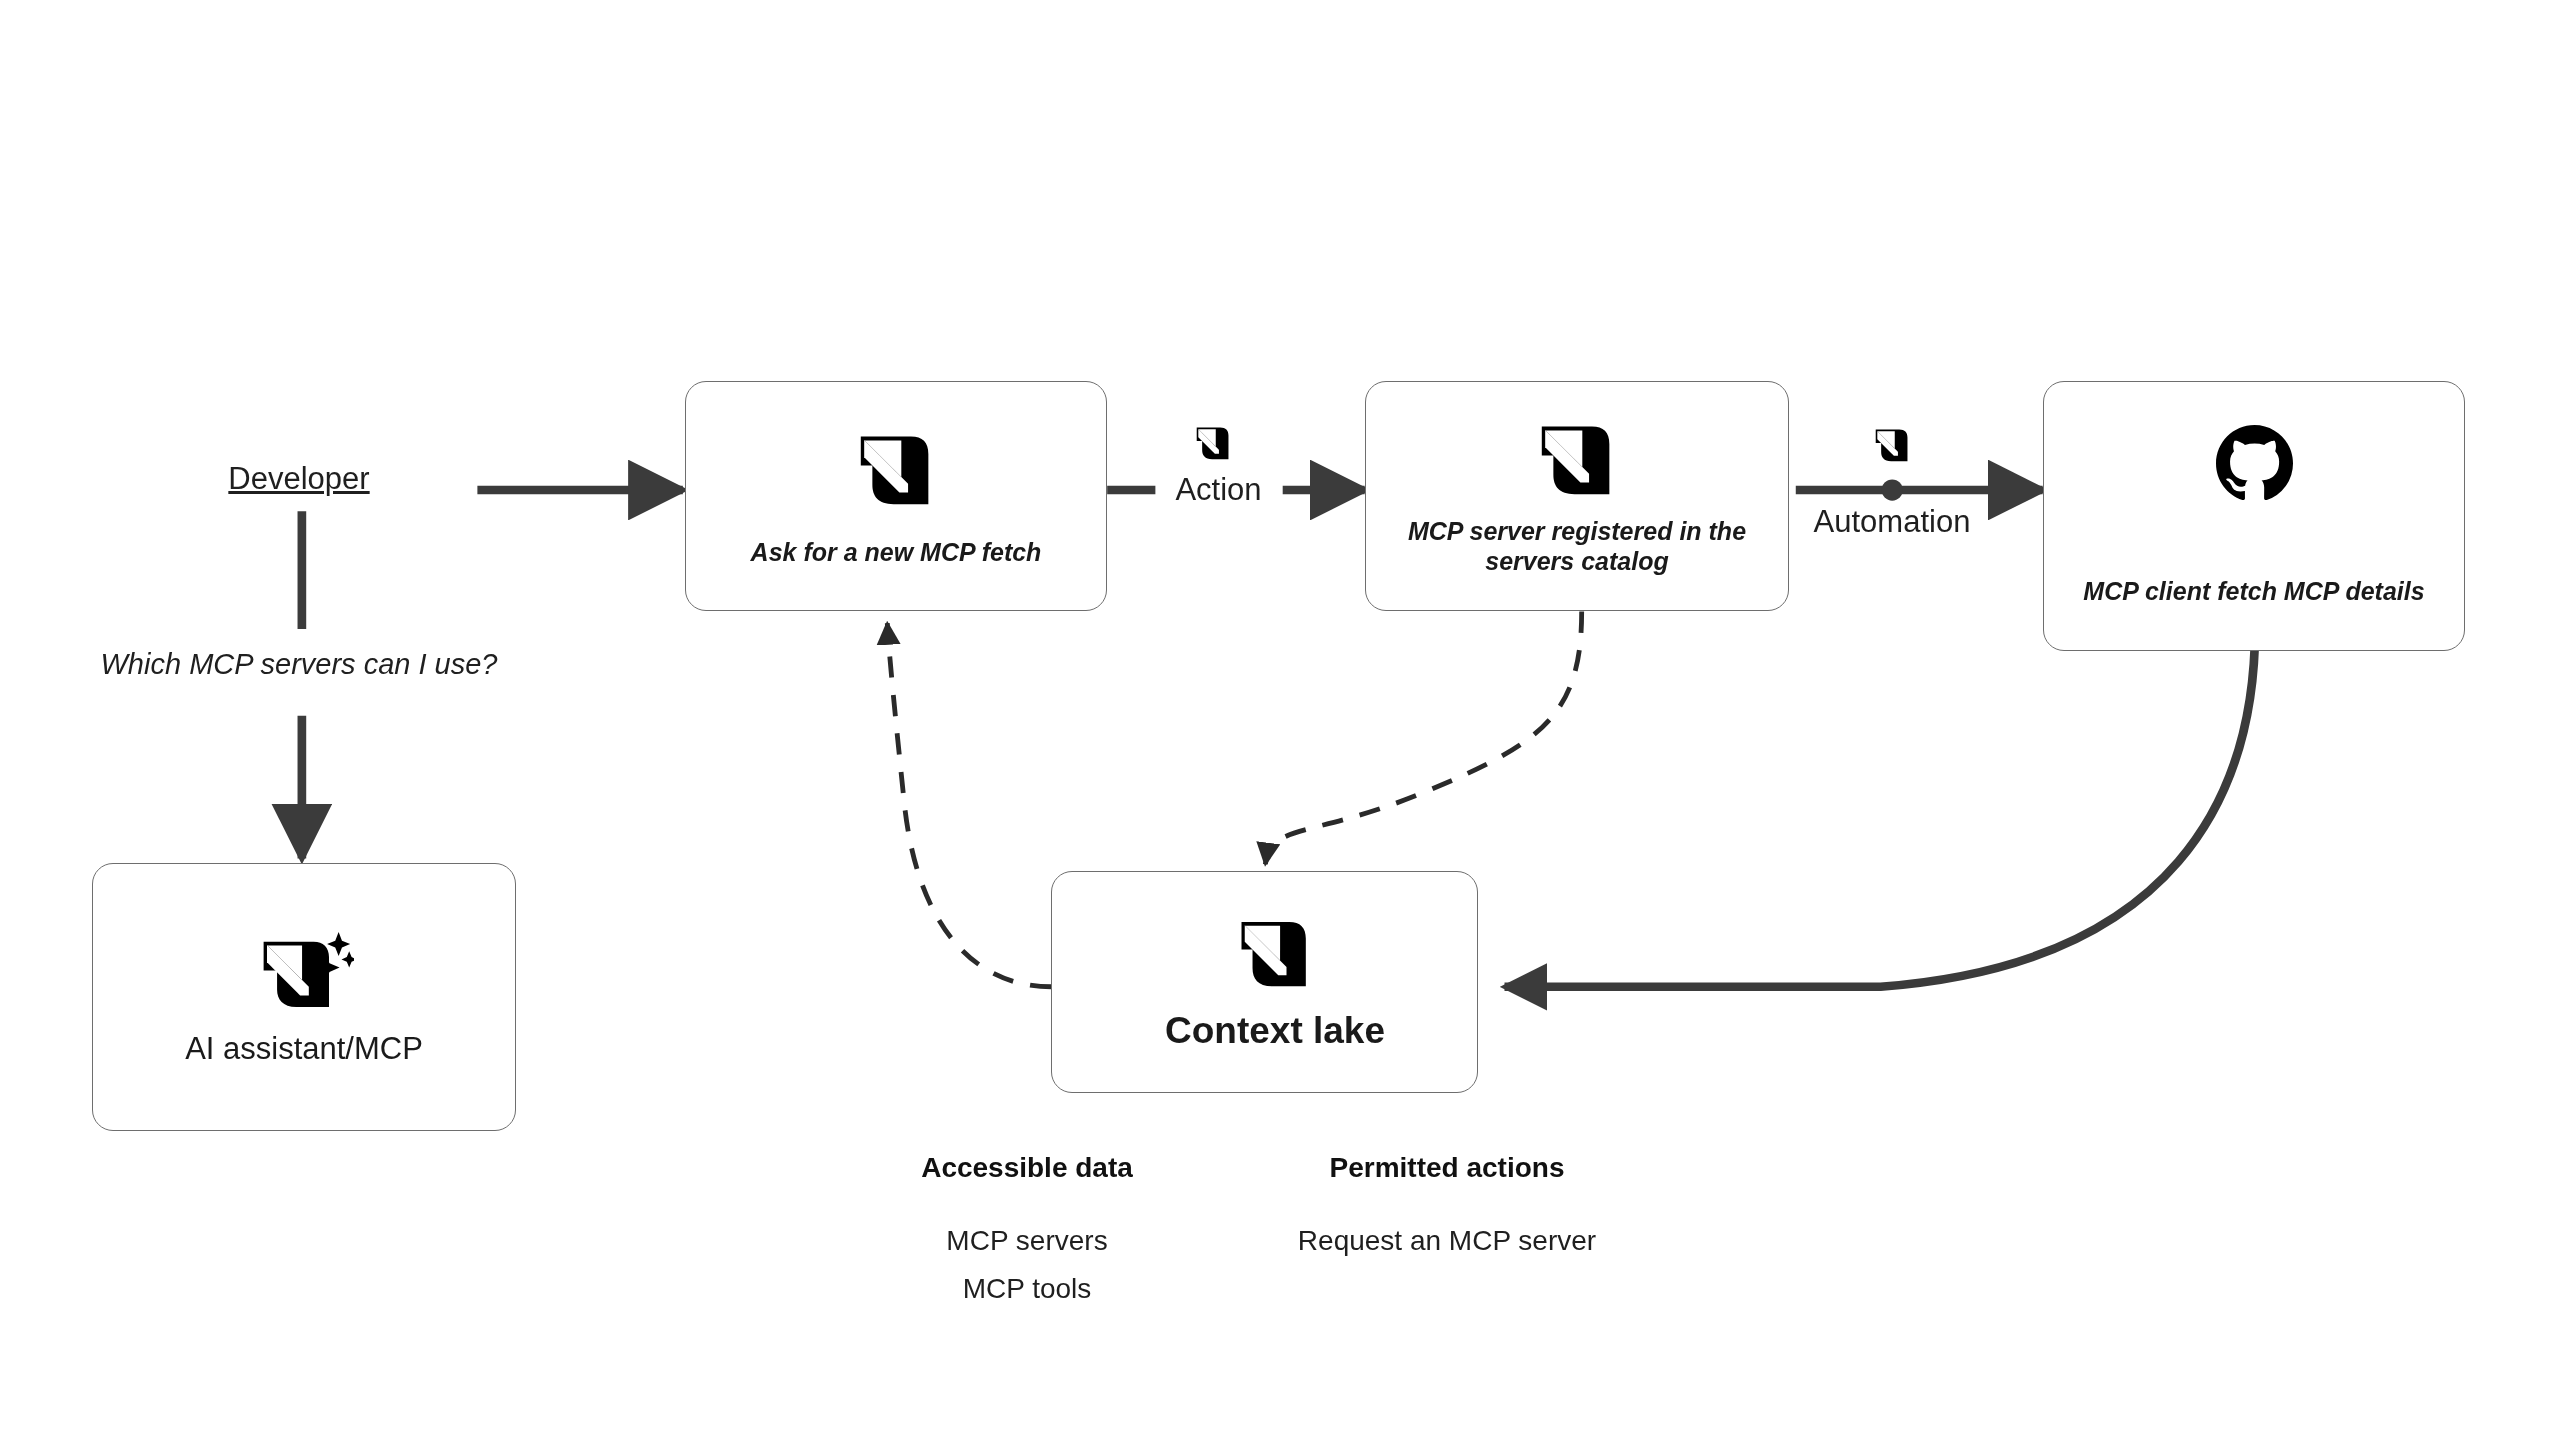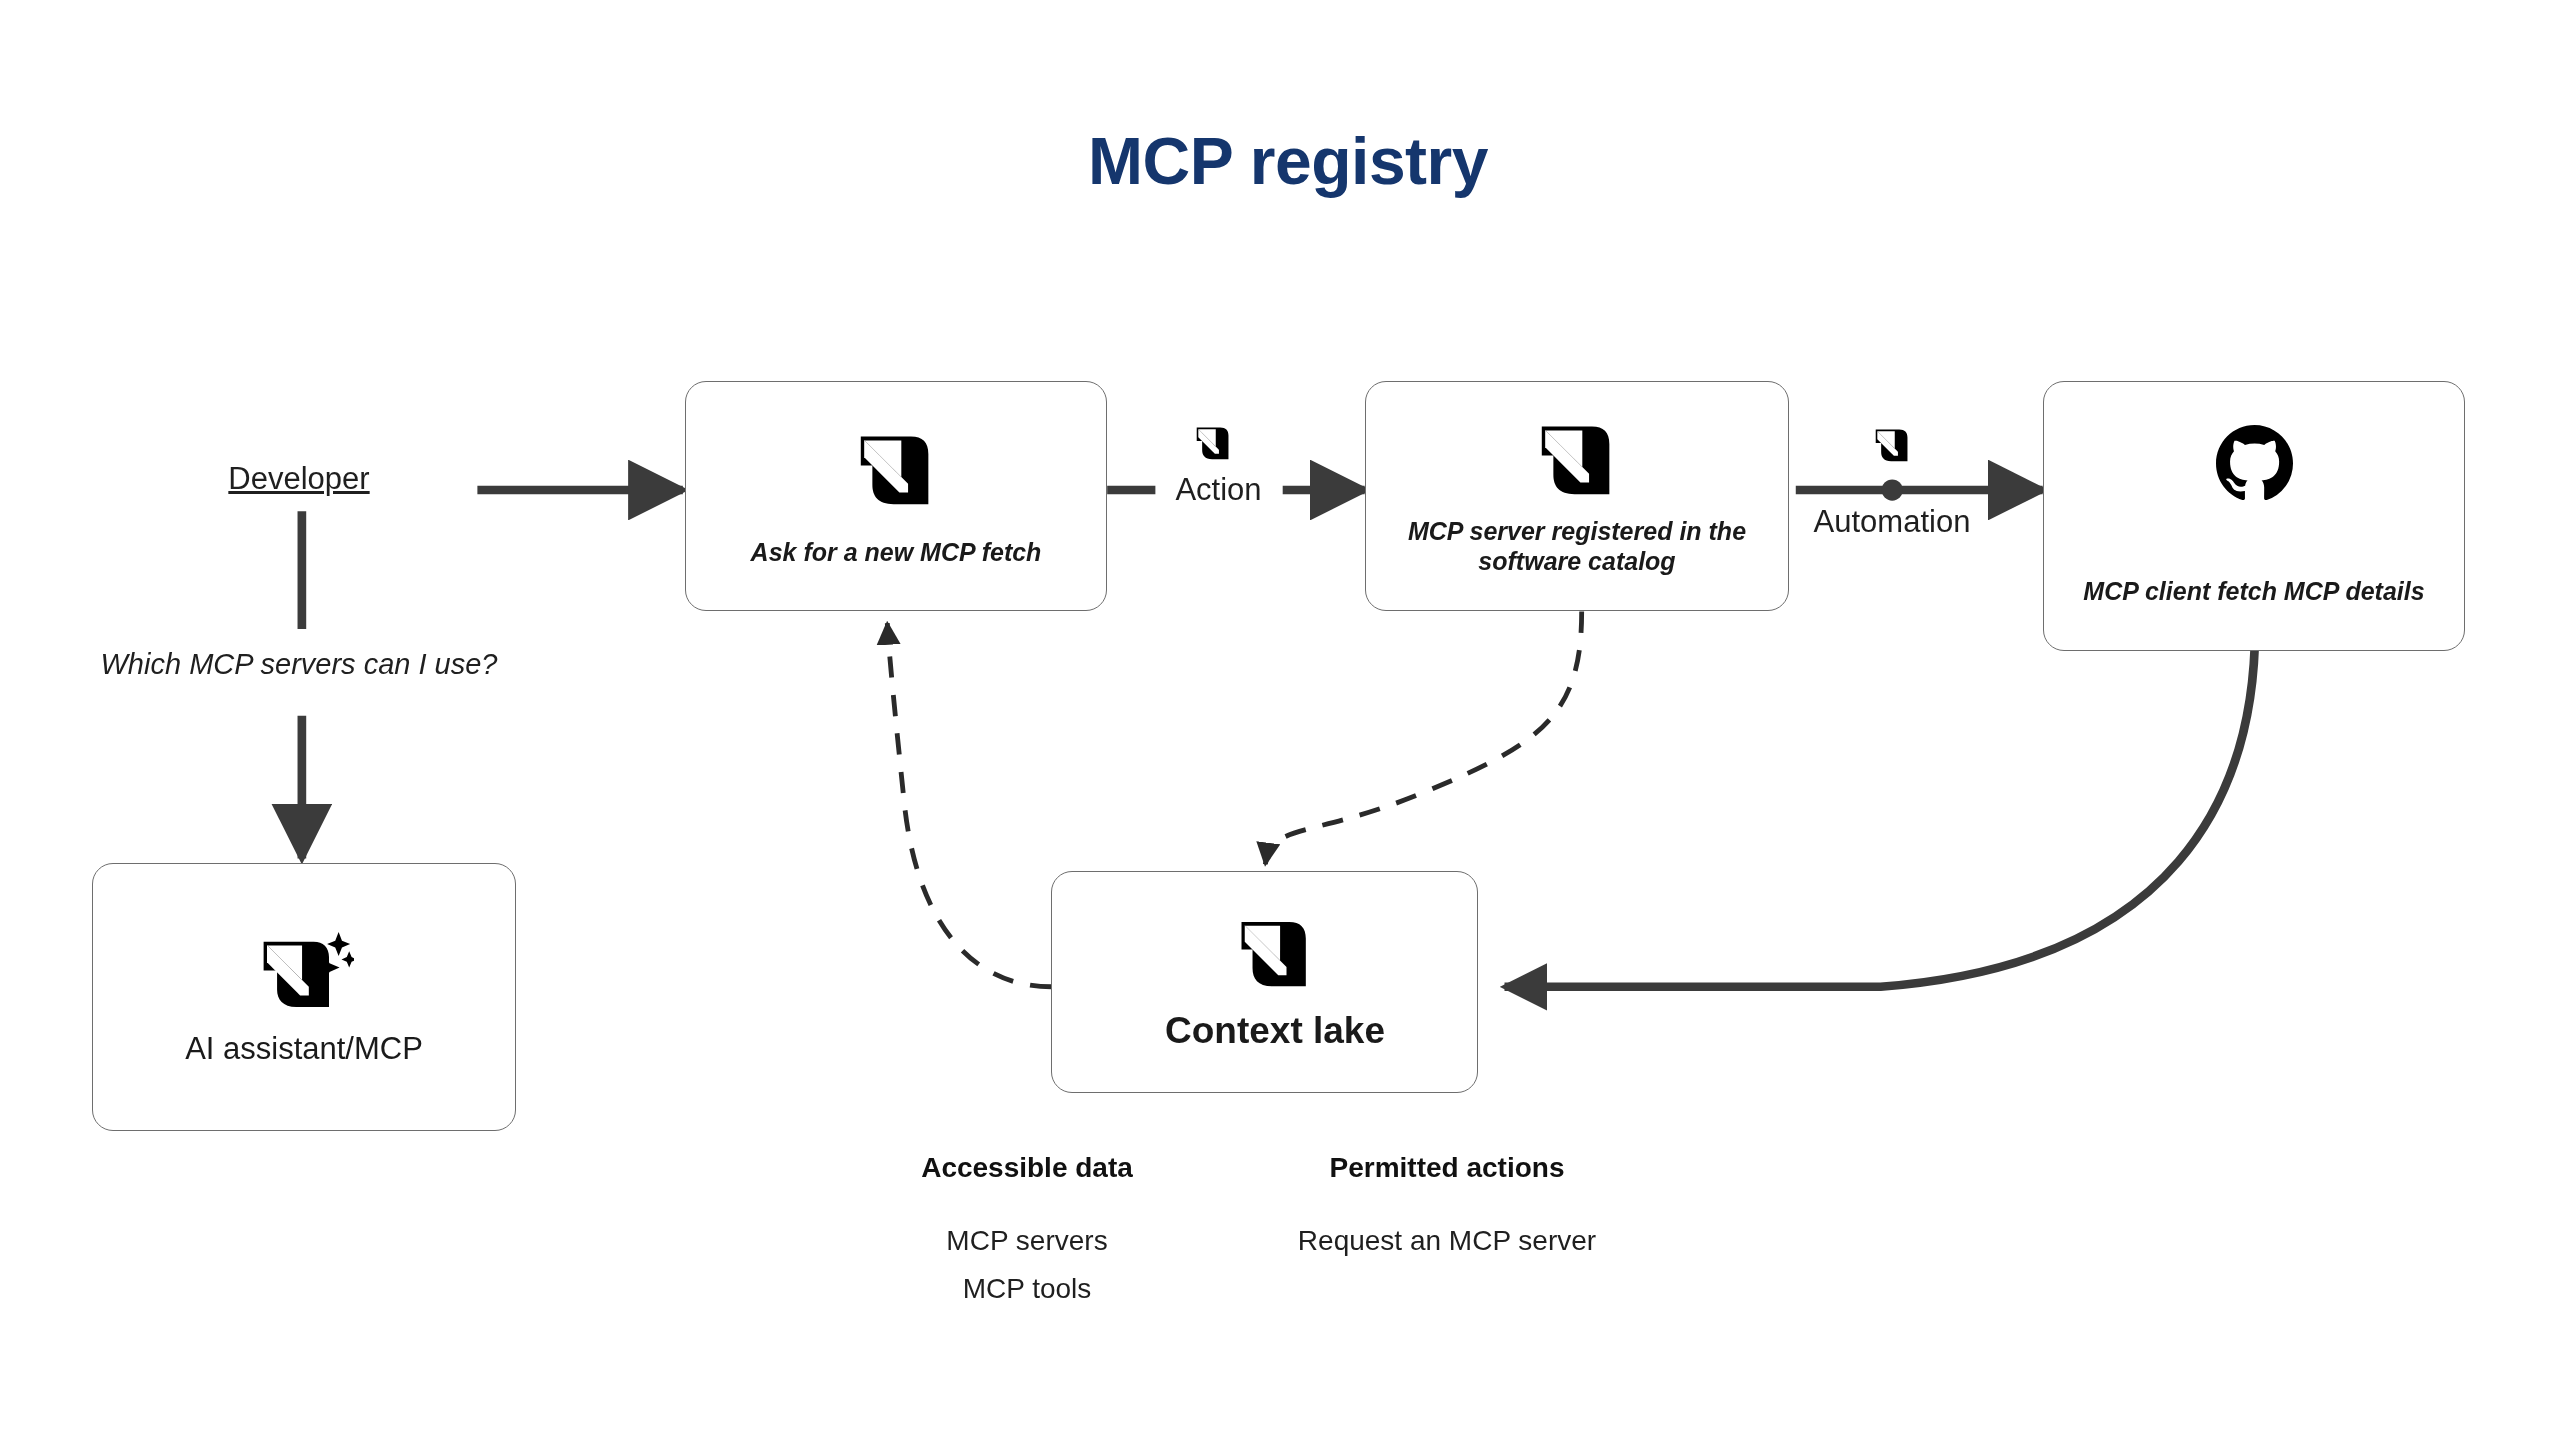--- a/index.html
+++ b/index.html
@@ -116,21 +116,20 @@
     text-align: center;
     color: #1f1f1f;
     white-space: nowrap;
   }
 </style>
 </head>
 <body>
 
 <div id="canvas">
 
-  <div class="page-title">MCP registry</div>
 
   <svg id="wires" viewBox="0 0 2671 1497" preserveAspectRatio="none">
     <defs>
       <marker id="arrowSolid" viewBox="0 0 10 10" refX="9" refY="5" markerWidth="7" markerHeight="7" orient="auto-start-reverse">
         <path d="M 0 0 L 10 5 L 0 10 z" fill="#3b3b3b"></path>
       </marker>
       <marker id="arrowDash" viewBox="0 0 10 10" refX="9" refY="5" markerWidth="5" markerHeight="5" orient="auto-start-reverse">
         <path d="M 0 0 L 10 5 L 0 10 z" fill="#2a2a2a"></path>
       </marker>
       <marker id="arrowThick" viewBox="0 0 10 10" refX="9" refY="5" markerWidth="5.5" markerHeight="5.5" orient="auto-start-reverse">
@@ -192,21 +191,21 @@
   </div>
 
   <div class="node" style="left:1365px; top:381px; width:424px; height:230px;">
     <div class="icon-wrap" style="margin-bottom:17.4px;">
       <svg width="83" height="83" viewBox="0 0 86 86" aria-hidden="true">
         <path d="M6 12 H58 C70 12 76 18 76 30 V82 H40 C24 82 18 74 18 62 V42 H6 Z" fill="#000000"></path>
         <path d="M10 16 L48 16 L48 54 Z" fill="#ffffff"></path>
         <path d="M9.5 15.5 L55 61 L55 70 L46 70 L9.5 33.5 Z" fill="#ffffff"></path>
       </svg>
     </div>
-    <div class="node-label label-italic-bold" style="max-width:386px;">MCP server registered in the software catalog</div>
+    <div class="node-label label-italic-bold" style="max-width:386px;">MCP server registered in the servers catalog</div>
   </div>
 
   <div class="node" style="left:2043px; top:381px; width:422px; height:270px;gap:41px;">
     <div class="icon-wrap" style="margin-bottom:33px;">
       <svg width="79" height="77" viewBox="0 0 16 16" aria-hidden="true">
         <path fill="#000000" d="M8 0C3.58 0 0 3.58 0 8c0 3.54 2.29 6.53 5.47 7.59.4.07.55-.17.55-.38
           0-.19-.01-.82-.01-1.49-2.01.37-2.53-.49-2.69-.94-.09-.23-.48-.94-.82-1.13-.28-.15-.68-.52-.01-.53.63-.01
           1.08.58 1.23.82.72 1.21 1.87.87 2.33.66.07-.52.28-.87.51-1.07-1.78-.2-3.64-.89-3.64-3.95
           0-.87.31-1.59.82-2.15-.08-.2-.36-1.02.08-2.12 0 0 .67-.21 2.2.82.64-.18 1.32-.27 2-.27s1.36.09 2 .27c1.53-1.04
           2.2-.82 2.2-.82.44 1.1.16 1.92.08 2.12.51.56.82 1.27.82 2.15 0 3.07-1.87 3.75-3.65 3.95.29.25.54.73.54 1.48

